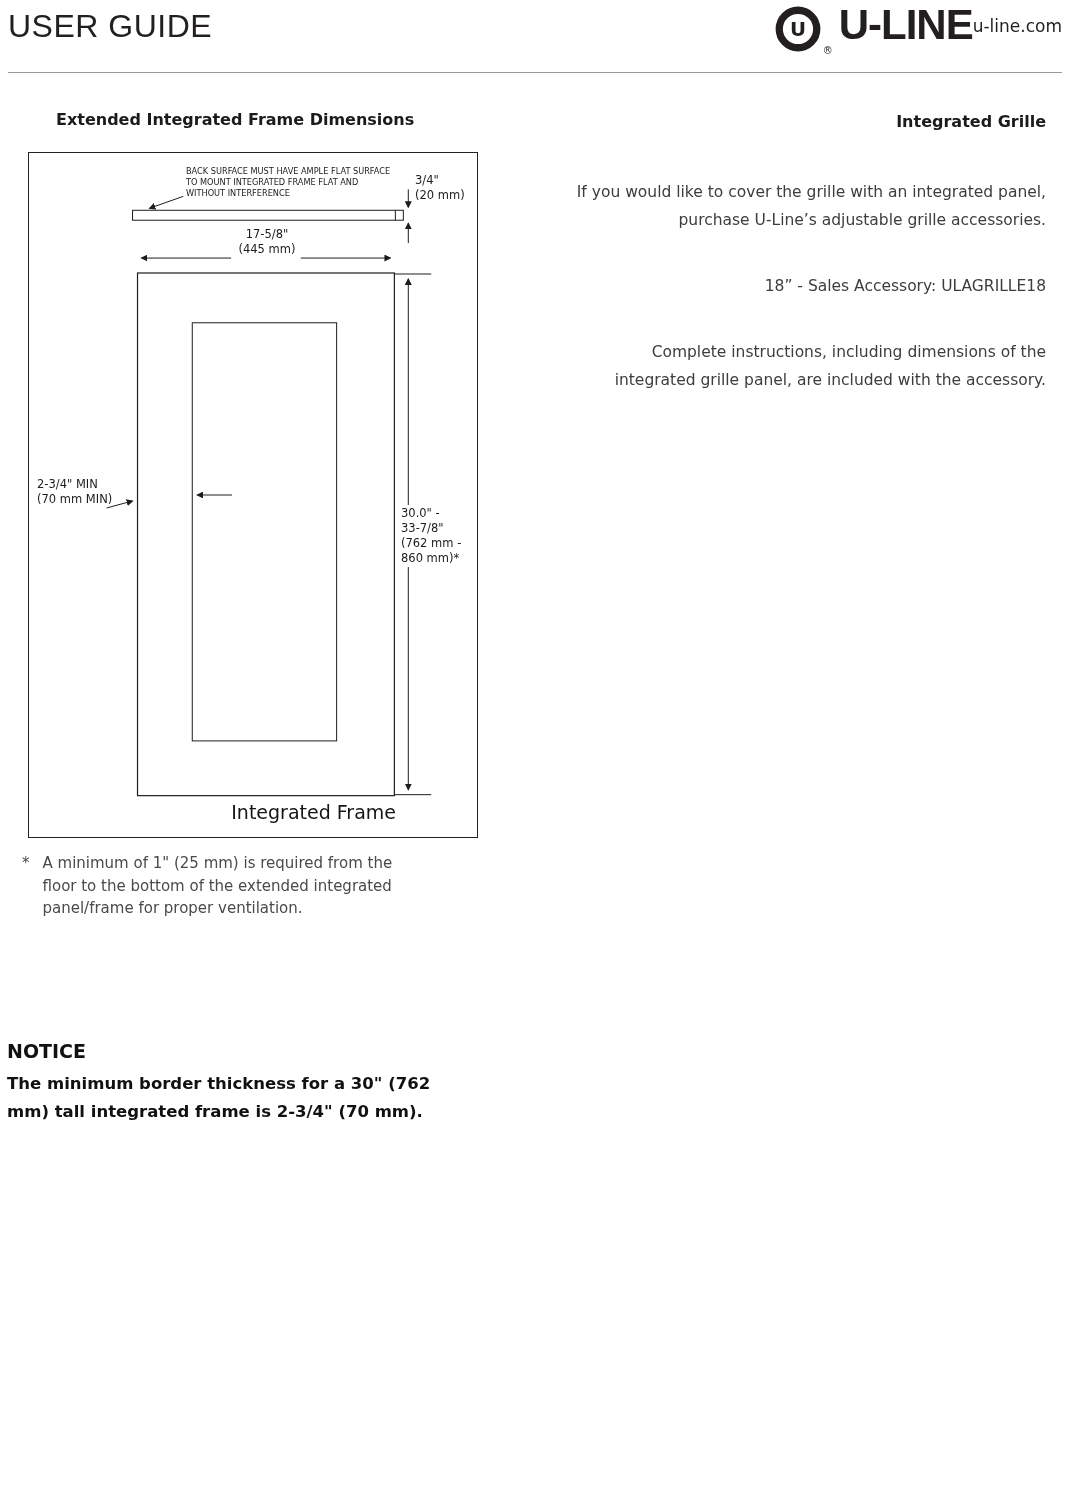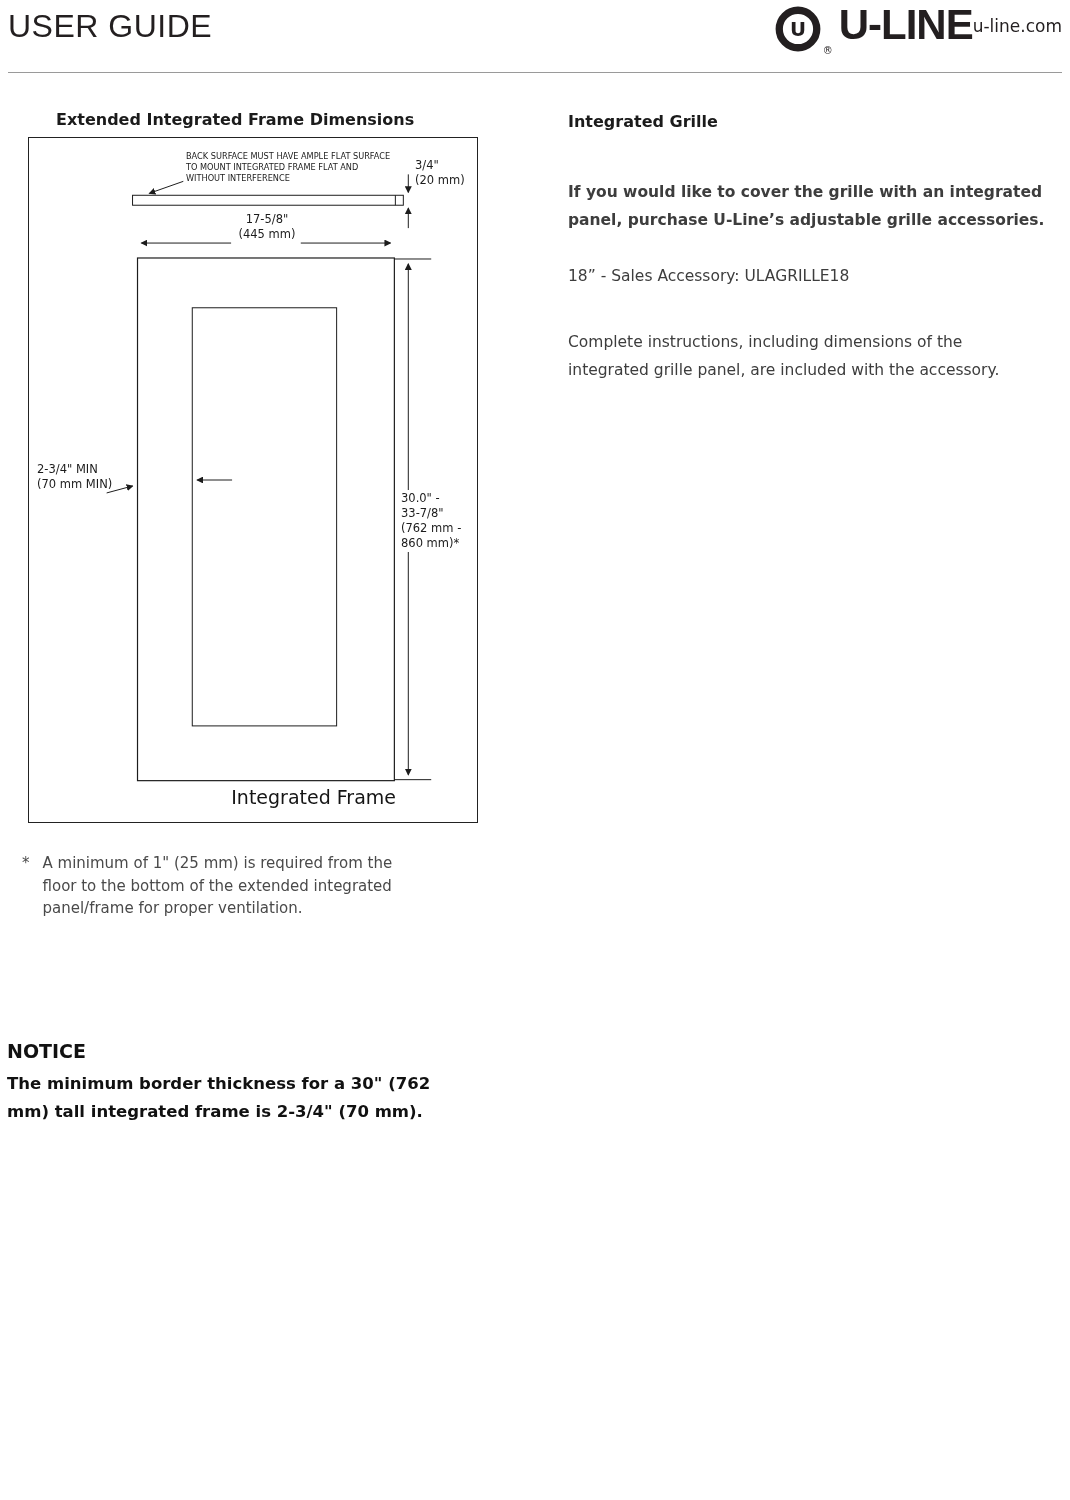--- a/index.html
+++ b/index.html
@@ -16,21 +16,21 @@
   .brand-name { font-family:"Liberation Sans", sans-serif; font-size:42px; line-height:1.0;
     font-weight:bold; letter-spacing:-1px; color:#231f20; }
   .brand-url { font-size:17px; color:#231f20; margin-top:1px; }
   .header-rule { position:absolute; left:8px; right:8px; top:72px; height:1px; background:#9a9a9a; }
 
   
   .section-heading { position:absolute; font-size:16px; font-weight:bold; color:#1b1b1b; }
   .heading-left { left:12px; top:110px;margin-left:44px; }
 
   
-  .diagram-box { position:absolute; left:28px; top:137px; width:450px; height:686px;
+  .diagram-box { position:absolute; left:28px; top:152px; width:450px; height:686px;
     border:1px solid #222; background:#fff; }
   .diagram-svg { position:absolute; inset:0; width:100%; height:100%; }
   .dim-label { position:absolute; font-size:11.5px; line-height:1.3; color:#1c1c1c; white-space:pre-line; }
   .note-label { position:absolute; left:157px; top:13px; width:250px; font-size:8.2px;
     line-height:1.32; color:#1c1c1c; white-space:pre-line; }
   .thickness-label { left:386px; top:20px; }
   .width-label { left:109px; top:74px; width:258px; text-align:center; }
   .border-label { left:8px; top:324px; }
   .height-label { left:370px; top:352px; background:#fff; padding:1px 2px; }
   .frame-caption { position:absolute; left:109px; top:648px; width:258px; text-align:right;
@@ -40,24 +40,24 @@
   .footnote { position:absolute; left:22px; top:852px; display:flex; gap:13px;
     font-size:15px; line-height:1.5; color:#4a4a4a; }
   .footnote-text { width:355px; }
 
   
   .notice-title { position:absolute; left:7px; top:1040px; font-size:19px; font-weight:bold; color:#111; }
   .notice-body { position:absolute; left:7px; top:1070px; width:430px; font-size:16.5px;
     font-weight:bold; line-height:1.72; color:#111; }
 
   
-  .right-col { position:absolute; left:568px; top:112px; width:478px; }
+  .right-col { position:absolute; left:568px; top:112px; width:478px;text-align:right; }
   .right-col .section-heading-r { font-size:16px; font-weight:bold; color:#1b1b1b; margin-bottom:48px; }
   .para { font-size:15.5px; line-height:1.8; color:#3d3d3d; }
-  .para-1 { margin-bottom:28px;font-weight:bold; }
+  .para-1 { margin-bottom:38px; }
   .para-2 { margin-bottom:38px; }
 
   
   .footer-rule { position:absolute; left:8px; right:8px; top:1468px; height:1px; background:#8f8f8f; }
   .footer-text { position:absolute; left:8px; top:1478px; font-size:13.5px; color:#3b82f6; }
 </style>
 </head>
 <body>
 
 <div class="page">

